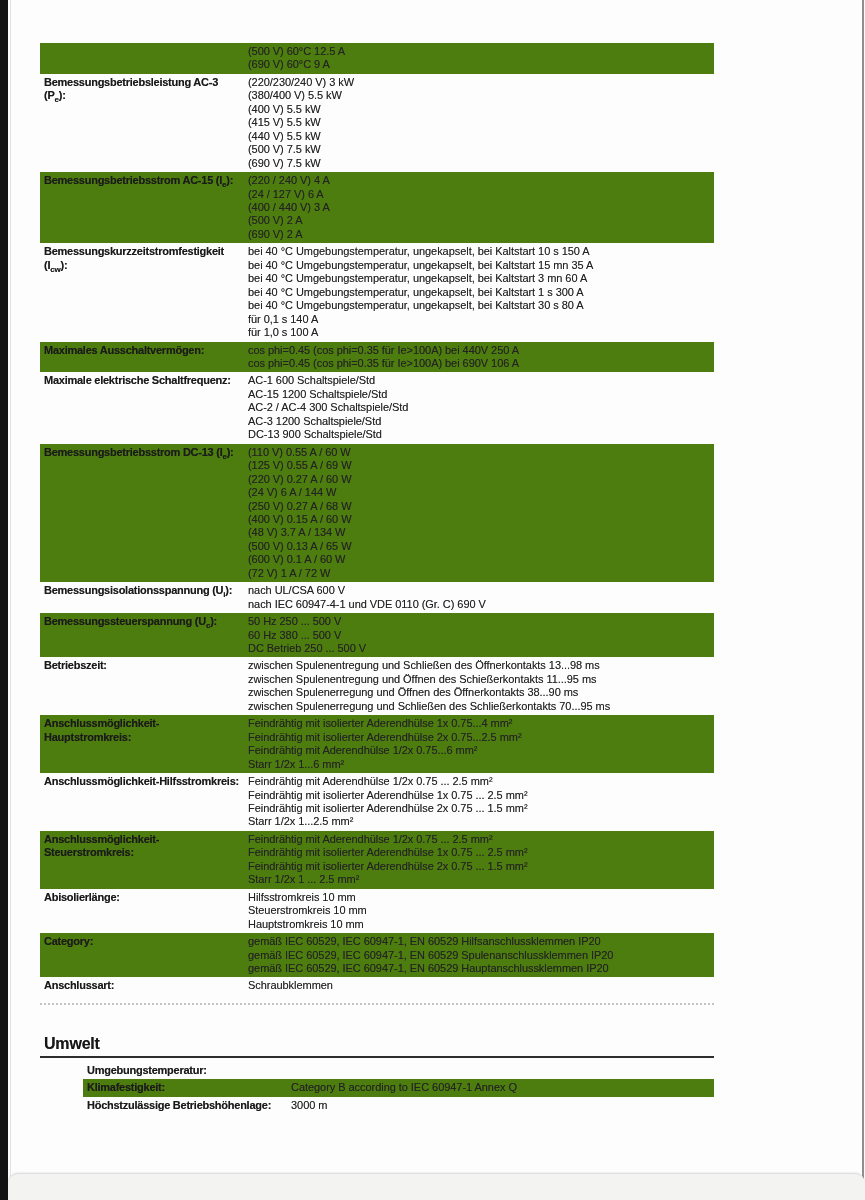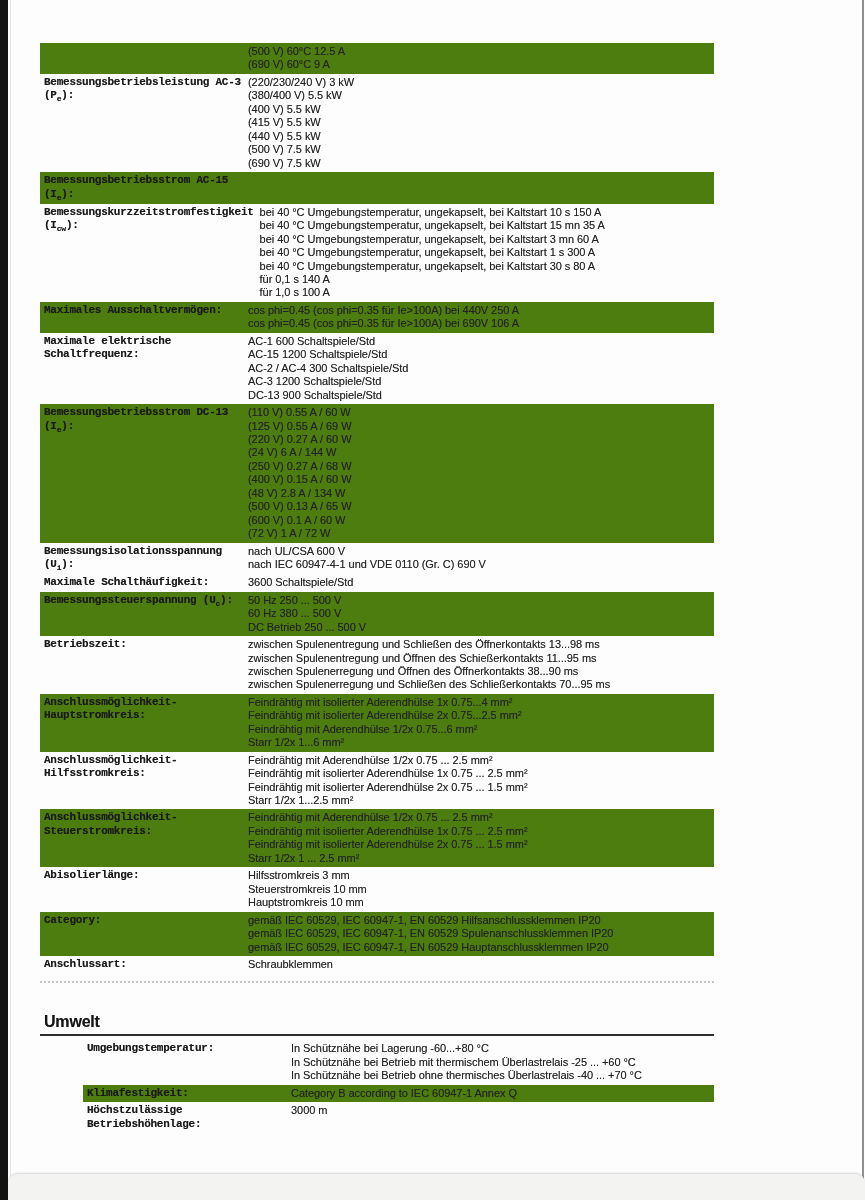--- a/index.html
+++ b/index.html
@@ -12,21 +12,20 @@
   .left-strip{position:absolute;left:0;top:0;width:8px;height:1200px;background:#131313;}
   .left-inner-line{position:absolute;left:10px;top:0;width:1px;height:1200px;background:#e2e2e2;}
   .right-line{position:absolute;right:1px;top:0;width:2px;height:1200px;background:#8f8f8f;}
   .page{position:absolute;left:40px;top:43px;width:674px;}
   .row{display:flex;padding:2px 3px 2px 4px;}
   .row.shaded{background:#4d7c0f;}
   .row-label{
     flex:0 0 198px;padding-right:6px;font-weight:bold;font-size:11px;
     line-height:13.45px;letter-spacing:-0.25px;color:#1a1a1a;
     text-shadow:0 0 .4px rgba(30,30,30,.55);
-    font-family:Liberation Mono, monospace;
   }
   .row-values{
     flex:1;font-size:11px;line-height:13.45px;letter-spacing:-0.05px;color:#232323;
     text-shadow:0 0 .4px rgba(40,40,40,.5);
   }
   .row-label sub{font-size:8px;line-height:1;letter-spacing:-0.2px;}
   .dotted-sep{margin-top:8px;border-top:2px dotted #c4c4c4;height:0;}
   .umwelt-heading{
     margin:30px 0 0 4px;font-size:16px;font-weight:bold;color:#161616;
     letter-spacing:-0.2px;text-shadow:0 0 .4px rgba(30,30,30,.55);
@@ -61,20 +60,27 @@
           <div class="vline">(380/400 V) 5.5 kW</div>
           <div class="vline">(400 V) 5.5 kW</div>
           <div class="vline">(415 V) 5.5 kW</div>
           <div class="vline">(440 V) 5.5 kW</div>
           <div class="vline">(500 V) 7.5 kW</div>
           <div class="vline">(690 V) 7.5 kW</div>
         </div>
       </div>
       <div class="row shaded">
         <div class="row-label"><span>Bemessungsbetriebsstrom AC-15 (I</span><sub>e</sub><span>):</span></div>
+        <div class="row-values">
+          <div class="vline">(220 / 240 V) 4 A</div>
+          <div class="vline">(24 / 127 V) 6 A</div>
+          <div class="vline">(400 / 440 V) 3 A</div>
+          <div class="vline">(500 V) 2 A</div>
+          <div class="vline">(690 V) 2 A</div>
+        </div>
       </div>
       <div class="row">
         <div class="row-label"><span>Bemessungskurzzeitstromfestigkeit (I</span><sub>cw</sub><span>):</span></div>
         <div class="row-values">
           <div class="vline">bei 40 °C Umgebungstemperatur, ungekapselt, bei Kaltstart 10 s 150 A</div>
           <div class="vline">bei 40 °C Umgebungstemperatur, ungekapselt, bei Kaltstart 15 mn 35 A</div>
           <div class="vline">bei 40 °C Umgebungstemperatur, ungekapselt, bei Kaltstart 3 mn 60 A</div>
           <div class="vline">bei 40 °C Umgebungstemperatur, ungekapselt, bei Kaltstart 1 s 300 A</div>
           <div class="vline">bei 40 °C Umgebungstemperatur, ungekapselt, bei Kaltstart 30 s 80 A</div>
           <div class="vline">für 0,1 s 140 A</div>
@@ -100,37 +106,31 @@
       </div>
       <div class="row shaded">
         <div class="row-label"><span>Bemessungsbetriebsstrom DC-13 (I</span><sub>e</sub><span>):</span></div>
         <div class="row-values">
           <div class="vline">(110 V) 0.55 A / 60 W</div>
           <div class="vline">(125 V) 0.55 A / 69 W</div>
           <div class="vline">(220 V) 0.27 A / 60 W</div>
           <div class="vline">(24 V) 6 A / 144 W</div>
           <div class="vline">(250 V) 0.27 A / 68 W</div>
           <div class="vline">(400 V) 0.15 A / 60 W</div>
-          <div class="vline">(48 V) 2.8 A / 134 W</div>
+          <div class="vline">(48 V) 3.7 A / 134 W</div>
           <div class="vline">(500 V) 0.13 A / 65 W</div>
           <div class="vline">(600 V) 0.1 A / 60 W</div>
           <div class="vline">(72 V) 1 A / 72 W</div>
         </div>
       </div>
       <div class="row">
         <div class="row-label"><span>Bemessungsisolationsspannung (U</span><sub>i</sub><span>):</span></div>
         <div class="row-values">
           <div class="vline">nach UL/CSA 600 V</div>
           <div class="vline">nach IEC 60947-4-1 und VDE 0110 (Gr. C) 690 V</div>
-        </div>
-      </div>
-      <div class="row">
-        <div class="row-label"><span>Maximale Schalthäufigkeit:</span></div>
-        <div class="row-values">
-          <div class="vline">3600 Schaltspiele/Std</div>
         </div>
       </div>
       <div class="row shaded">
         <div class="row-label"><span>Bemessungssteuerspannung (U</span><sub>c</sub><span>):</span></div>
         <div class="row-values">
           <div class="vline">50 Hz 250 ... 500 V</div>
           <div class="vline">60 Hz 380 ... 500 V</div>
           <div class="vline">DC Betrieb 250 ... 500 V</div>
         </div>
       </div>
@@ -166,21 +166,21 @@
         <div class="row-values">
           <div class="vline">Feindrähtig mit Aderendhülse 1/2x 0.75 ... 2.5 mm²</div>
           <div class="vline">Feindrähtig mit isolierter Aderendhülse 1x 0.75 ... 2.5 mm²</div>
           <div class="vline">Feindrähtig mit isolierter Aderendhülse 2x 0.75 ... 1.5 mm²</div>
           <div class="vline">Starr 1/2x 1 ... 2.5 mm²</div>
         </div>
       </div>
       <div class="row">
         <div class="row-label"><span>Abisolierlänge:</span></div>
         <div class="row-values">
-          <div class="vline">Hilfsstromkreis 3 mm</div>
+          <div class="vline">Hilfsstromkreis 10 mm</div>
           <div class="vline">Steuerstromkreis 10 mm</div>
           <div class="vline">Hauptstromkreis 10 mm</div>
         </div>
       </div>
       <div class="row shaded">
         <div class="row-label"><span>Category:</span></div>
         <div class="row-values">
           <div class="vline">gemäß IEC 60529, IEC 60947-1, EN 60529 Hilfsanschlussklemmen IP20</div>
           <div class="vline">gemäß IEC 60529, IEC 60947-1, EN 60529 Spulenanschlussklemmen IP20</div>
           <div class="vline">gemäß IEC 60529, IEC 60947-1, EN 60529 Hauptanschlussklemmen IP20</div>
@@ -192,25 +192,20 @@
           <div class="vline">Schraubklemmen</div>
         </div>
       </div>
     </div>
   <div class="dotted-sep"></div>
   <div class="umwelt-heading">Umwelt</div>
   <div class="heading-rule"></div>
   <div id="umwelt-table" class="umwelt-table">
       <div class="row">
         <div class="row-label"><span>Umgebungstemperatur:</span></div>
-        <div class="row-values">
-          <div class="vline">In Schütznähe bei Lagerung -60...+80 °C</div>
-          <div class="vline">In Schütznähe bei Betrieb mit thermischem Überlastrelais -25 ... +60 °C</div>
-          <div class="vline">In Schütznähe bei Betrieb ohne thermisches Überlastrelais -40 ... +70 °C</div>
-        </div>
       </div>
       <div class="row shaded">
         <div class="row-label"><span>Klimafestigkeit:</span></div>
         <div class="row-values">
           <div class="vline">Category B according to IEC 60947-1 Annex Q</div>
         </div>
       </div>
       <div class="row">
         <div class="row-label"><span>Höchstzulässige Betriebshöhenlage:</span></div>
         <div class="row-values">

